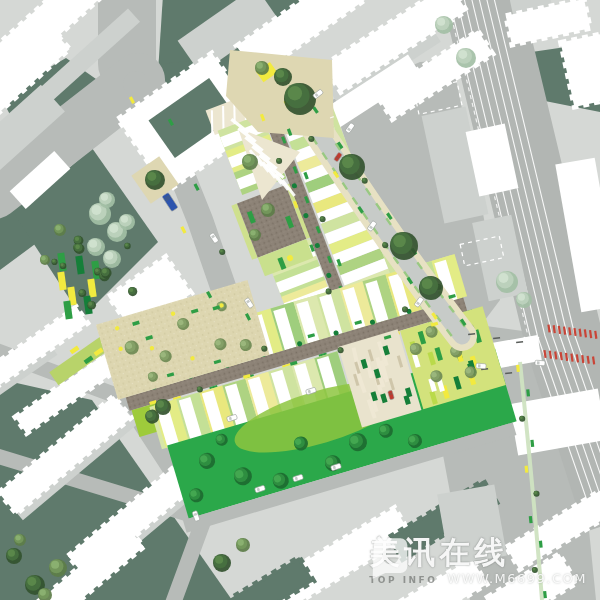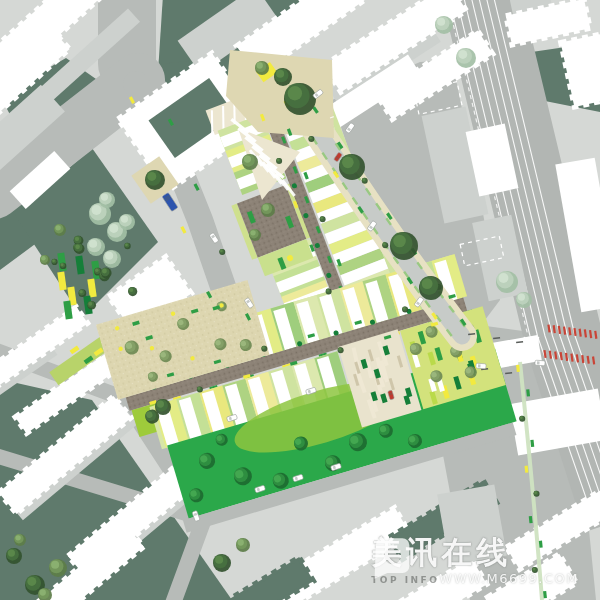--- a/index.html
+++ b/index.html
@@ -10,27 +10,27 @@
   .roadfill{fill:var(--road)}
   .road{fill:none;stroke:var(--road);stroke-linecap:round;stroke-linejoin:round}
   .roadlight{fill:none;stroke:var(--roadLight);stroke-linecap:round}
   .sage{fill:var(--sage)}
   .beige{fill:var(--beige)}
   .cream{fill:var(--cream)}
   .dashline{fill:none;stroke:#ffffff;stroke-width:1.2;stroke-dasharray:4 4;opacity:.8}
   .greenedge{fill:none;stroke:var(--verge);stroke-width:2.4;stroke-dasharray:8 10;opacity:.95}
   .railpath{fill:none;stroke:var(--railPath);stroke-width:4;opacity:.95}
   
-  .wm{position:absolute;right:21px;bottom:14px;display:flex;align-items:center;gap:8px;
+  .wm{position:absolute;right:13px;bottom:14px;display:flex;align-items:center;gap:8px;
       pointer-events:none;}
   .wm .logo{width:42px;height:44px;opacity:.88;}
   .wm .txt{display:flex;flex-direction:column;align-items:flex-start;}
   .wm .brand{font-size:31px;font-weight:bold;letter-spacing:4px;line-height:1.05;
       color:rgba(255,255,255,.93);text-shadow:0 0 2px rgba(110,115,112,.55),0 0 1px rgba(110,115,112,.7);}
-  .wm .sub{display:flex;align-items:baseline;margin-top:2px;}
+  .wm .sub{display:flex;align-items:baseline;gap:10px;margin-top:2px;}
   .wm .tag{font-size:9px;font-weight:bold;letter-spacing:2.5px;color:rgba(96,100,97,.60);}
   .wm .url{font-size:13px;font-weight:normal;letter-spacing:1.5px;color:rgba(255,255,255,.88);
       text-shadow:0 0 2px rgba(110,115,112,.5);}
 </style>
 </head>
 <body>
 
 <div class="stage">
 <svg id="plan" width="600" height="600" viewBox="0 0 600 600">
   <defs>

